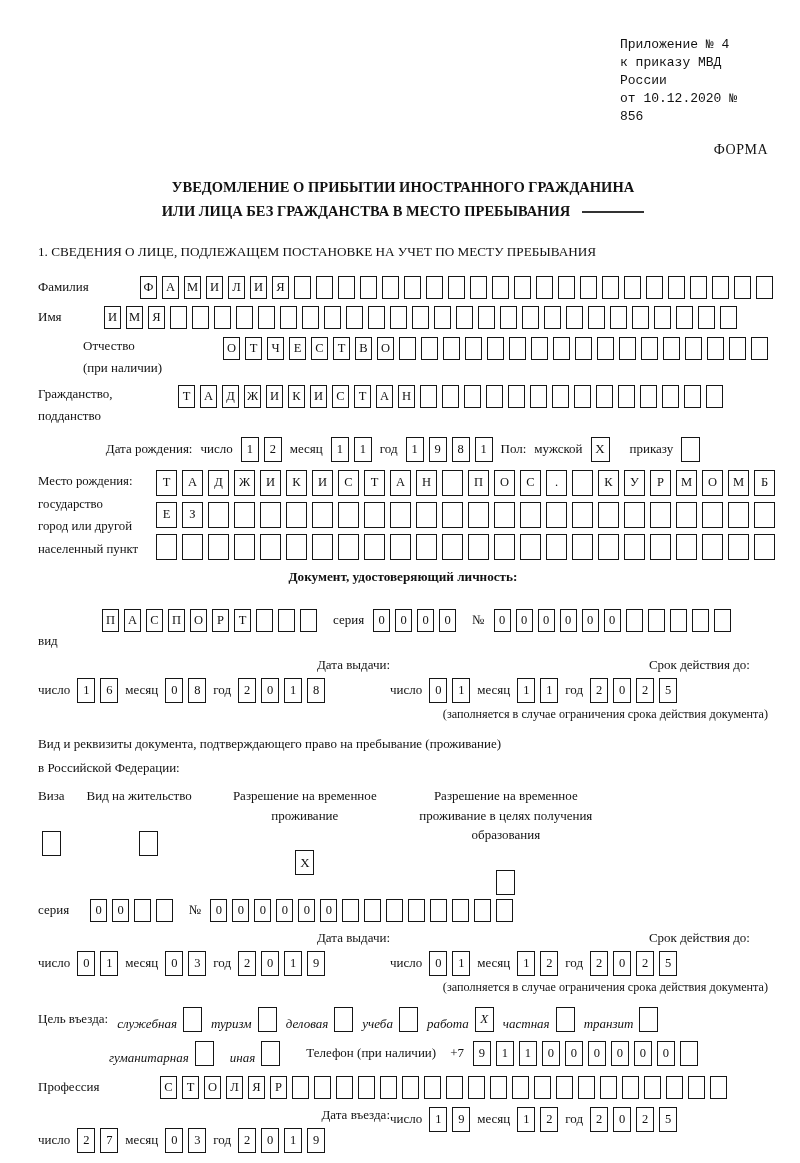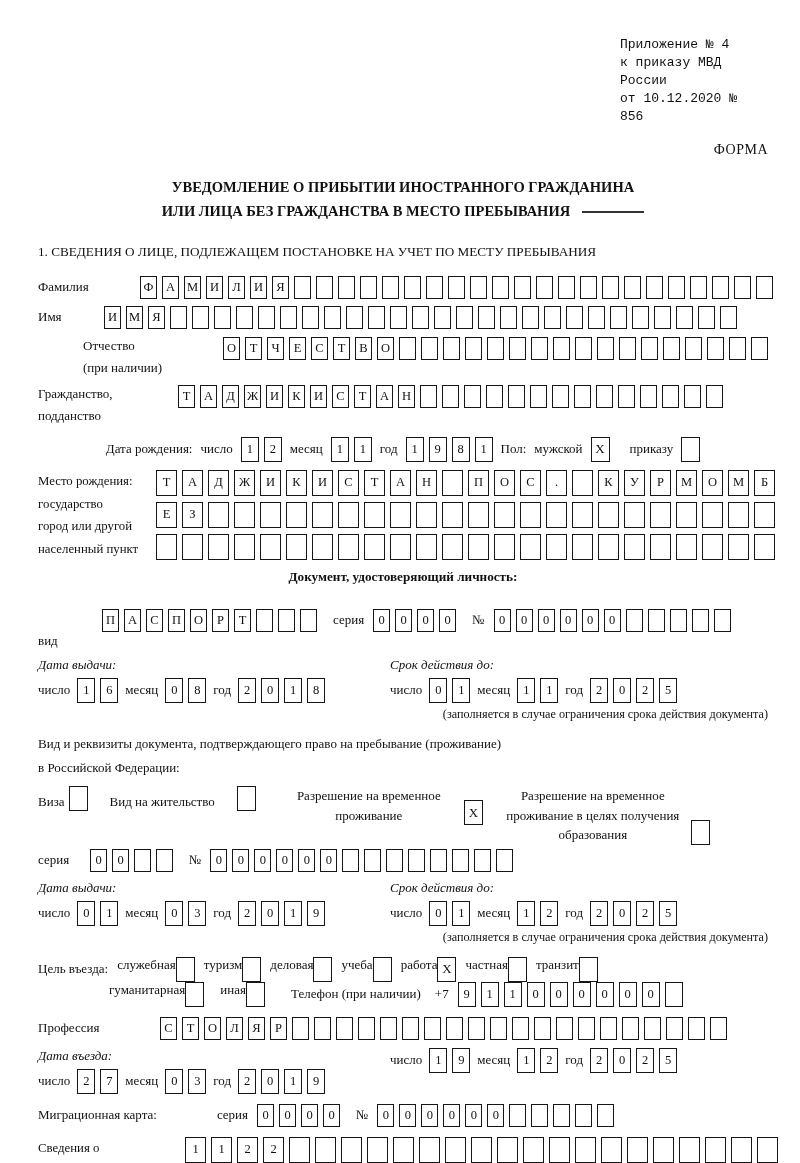--- a/index.html
+++ b/index.html
@@ -61,38 +61,38 @@
   
   .doc-head { text-align:center; font-weight:bold; margin-top:8px; font-size:13.2px; }
   .vid-row { display:flex; align-items:center; margin-top:7px; }
   .vid-row .lbl { width:64px;margin-top:41px; }
   .mid-lbl { margin:0 9px 0 16px; }
 
   .dtable { display:flex; margin-top:8px; }
   .dcol { display:flex; flex-direction:column; }
   .dcol-l { width:352px; }
   .dcol-r { width:360px; }
-  .dcol .dhead { text-align:left; margin-bottom:5px;font-style:italic; }
+  .dcol .dhead { text-align:right; margin-bottom:5px; }
   .dline { display:flex; align-items:center; gap:7px; }
   .note { text-align:right; font-size:12.2px; margin-top:4px; }
 
   
   .intro { margin-top:10px; line-height:1.85; }
   .res-opts { display:flex; align-items:flex-start; margin-top:6px; }
-  .res-opt { display:flex; align-items:flex-end; gap:4px; }
+  .res-opt { display:flex; align-items:center; gap:25px;flex-direction:column; }
   .res-opt .olabel { line-height:1.5; }
   .res-opt .center { text-align:center; }
   .ow3 { width:182px; }
   .ow4 { width:188px; }
 
   
   .purp-row { display:flex; align-items:center; margin-top:12px; flex-wrap:nowrap; }
-  .p-opt { display:inline-flex; align-items:flex-start; margin-left:9px; white-space:nowrap; }
+  .p-opt { display:inline-flex; align-items:flex-end; gap:6px; margin-left:9px; white-space:nowrap;font-style:italic; }
   .p-opt:first-of-type { margin-left:6px; }
-  .purp2 { display:flex; align-items:center; }
+  .purp2 { display:flex; align-items:center; margin-top:9px; }
   .purp2 .ind { width:62px; }
   .phone-lbl { margin:0 14px 0 26px; }
   .plus7 { margin-right:9px; }
 
   
   .rep { display:flex; margin-top:10px; }
   .rep .lblcol { width:147px; line-height:1.75; font-size:12.8px; }
   .rep .rows { display:flex; flex-direction:column; gap:7px; }
 </style>
 </head>

